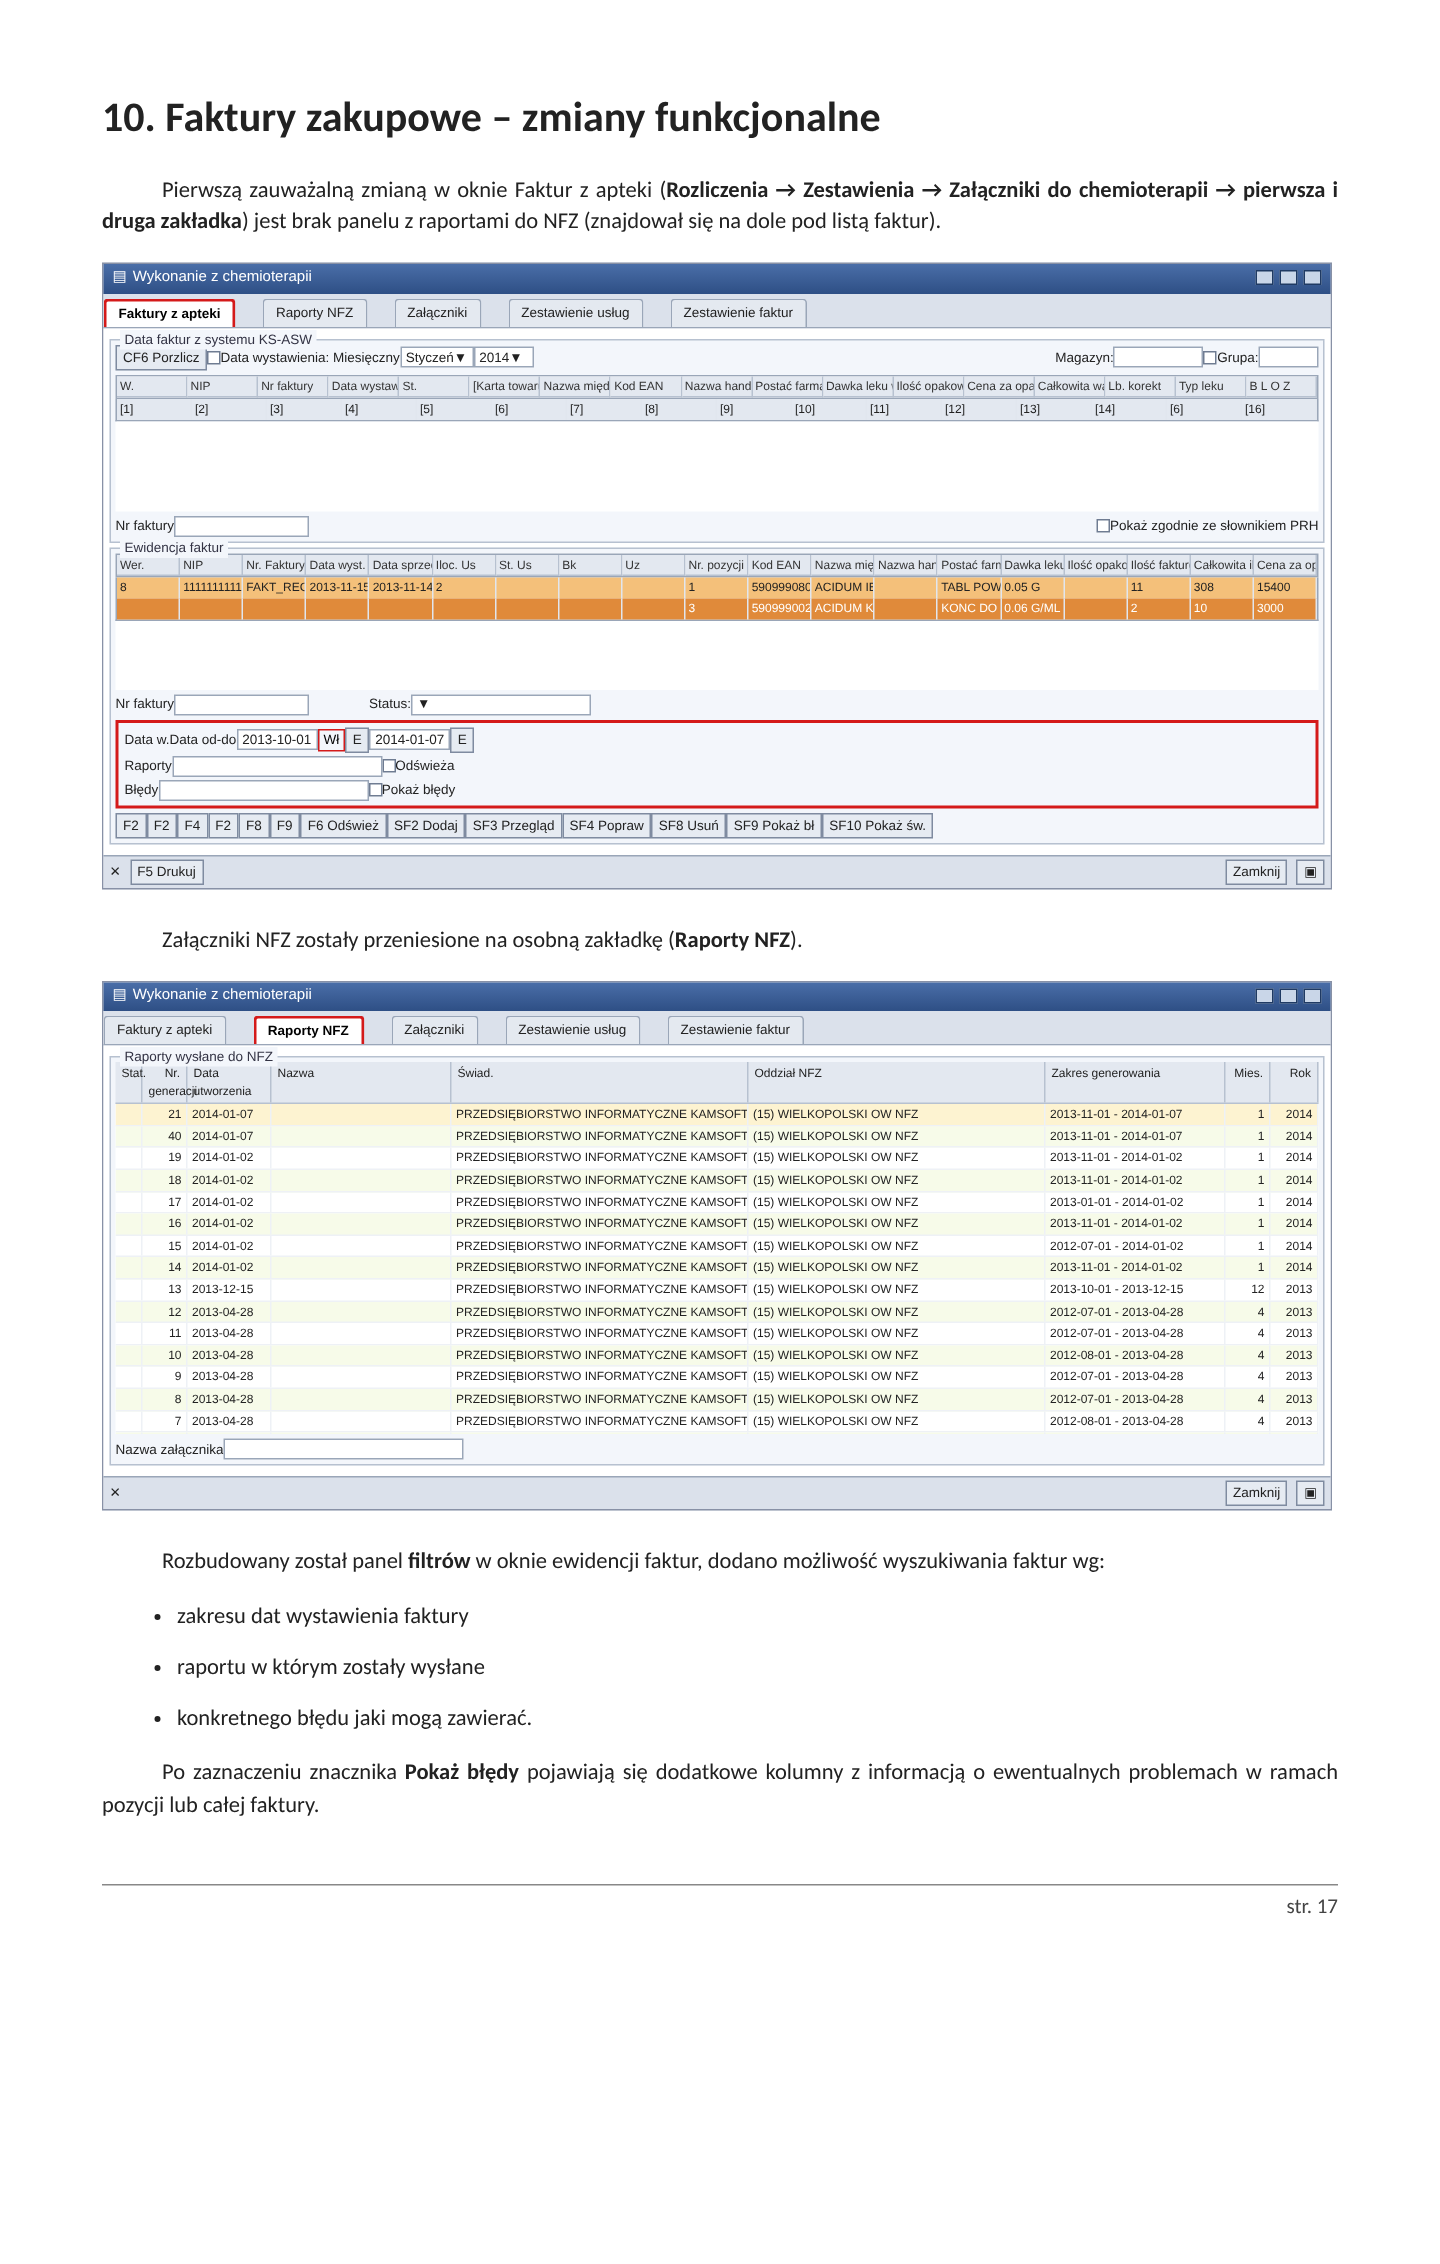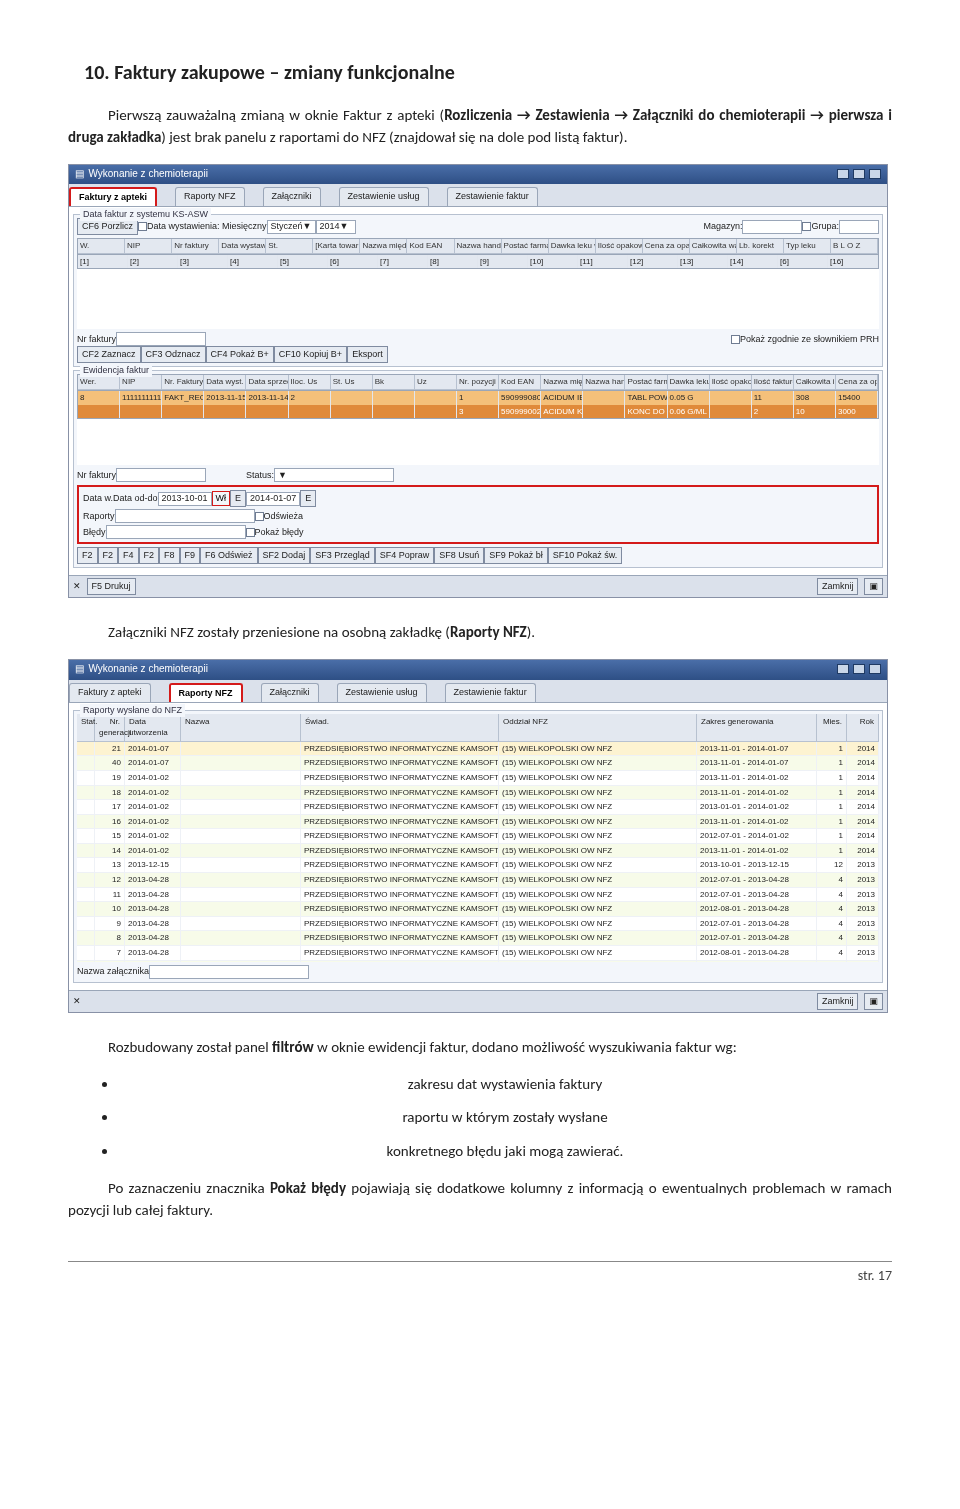--- a/index.html
+++ b/index.html
@@ -7,23 +7,23 @@
     font-family: Calibri, Arial, sans-serif;
     font-size: 15px;
     color: #222;
     background: #fff;
     margin: 0;
     padding: 58px 68px 40px 68px;
     width: 960px;
     line-height: 1.45;
   }
   h2 {
-    font-size: 20px;
+    font-size: 28px;
     font-weight: bold;
-    margin: 0 0 18px 16px;
+    margin: 0 0 18px 0;
   }
   .justify { text-align: justify; }
   .bold { font-weight: bold; }
   .indent { text-indent: 40px; }
 
   
   .win {
     border: 1px solid #8891a6;
     background: #ecf0f5;
     font-family: Tahoma, sans-serif;
@@ -113,21 +113,21 @@
   .col-stat{width:18px;}
   .col-nr{width:30px;text-align:right;}
   .col-dt{width:56px;}
   .col-nz{width:120px;}
   .col-sw{flex:2;}
   .col-od{flex:2;}
   .col-zk{width:120px;}
   .col-m{width:30px;text-align:right;}
   .col-r{width:32px;text-align:right;}
 
-  ul { margin:10px 0 10px 50px; padding:0;text-align:center; }
+  ul { margin:10px 0 10px 50px; padding:0; }
   li { margin-bottom:12px; }
   .footer { border-top:1px solid #888; margin-top:40px; padding-top:4px; text-align:right; font-size:14px; color:#444; }
 </style>
 </head>
 <body>
 
 <h2>10.  Faktury zakupowe – zmiany funkcjonalne</h2>
 
 <p class="justify indent">
   <span>Pierwszą zauważalną zmianą w oknie Faktur z apteki (</span><span class="bold">Rozliczenia → Zestawienia → Załączniki do chemioterapii → pierwsza i druga zakładka</span><span>) jest brak panelu z raportami do NFZ (znajdował się na dole pod listą faktur).</span>
@@ -209,27 +209,20 @@
           <div>[16]</div>
         </div>
       <div class="emptyarea"></div>
       <div class="row" style="margin-top:3px;">
         <span>Nr faktury</span>
         <span class="inp" style="min-width:90px;"></span>
         <span style="flex:1"></span>
         <span class="chk"></span>
         <span>Pokaż zgodnie ze słownikiem PRH</span>
       </div>
-      <div class="row" id="cmdrow1">
-          <span class="btn9">CF2 Zaznacz</span>
-          <span class="btn9">CF3 Odznacz</span>
-          <span class="btn9">CF4 Pokaż B+</span>
-          <span class="btn9">CF10 Kopiuj B+</span>
-          <span class="btn9">Eksport</span>
-        </div>
     </div>
 
     <div class="groupbox">
       <span class="legend">Ewidencja faktur</span>
       <div id="grid2head" class="grid">
           <div class="hdrcell">Wer.</div>
           <div class="hdrcell">NIP</div>
           <div class="hdrcell">Nr. Faktury</div>
           <div class="hdrcell">Data wyst.</div>
           <div class="hdrcell">Data sprzedaży</div>

